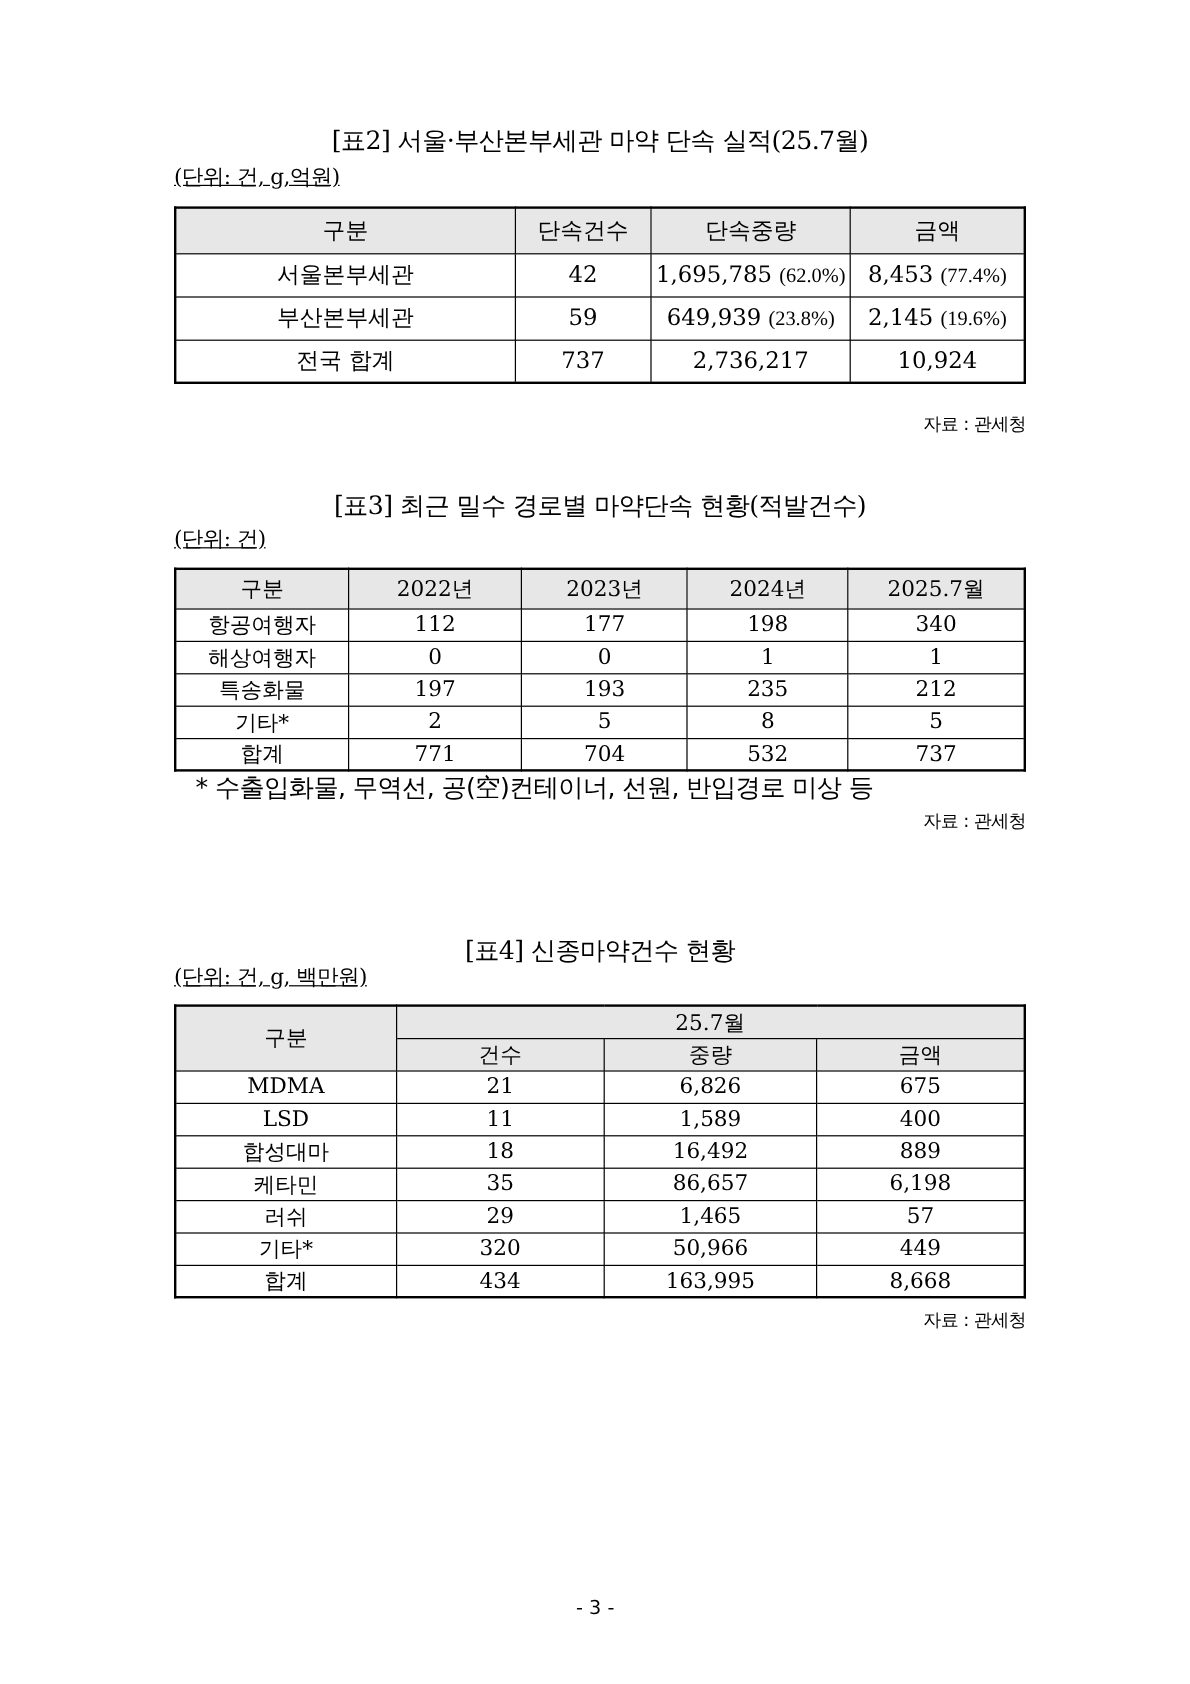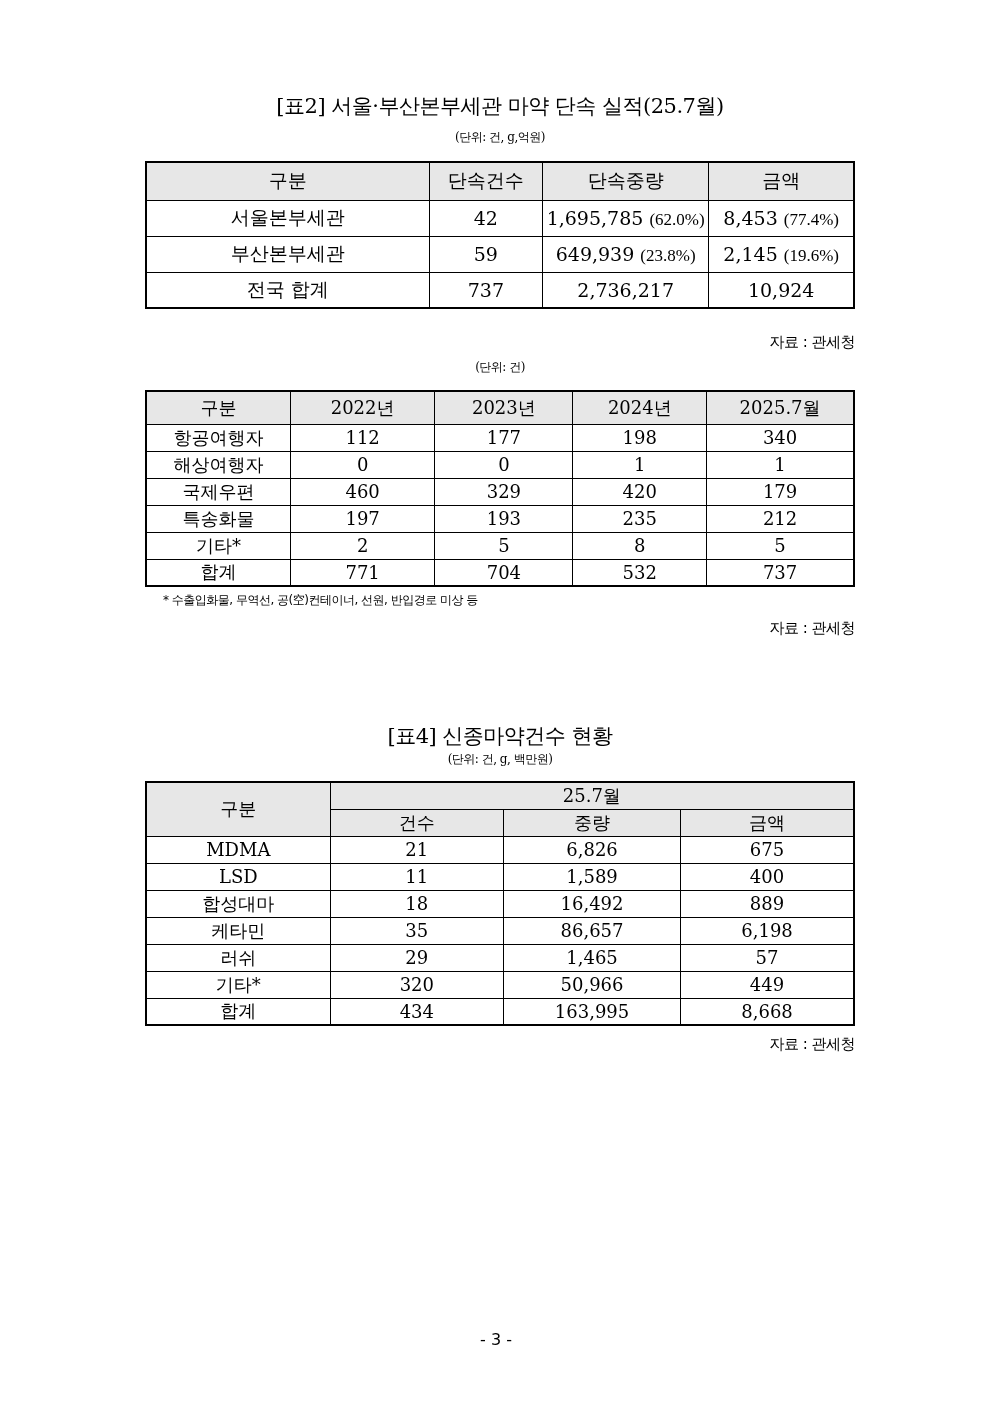--- a/index.html
+++ b/index.html
@@ -12,44 +12,45 @@
     position: relative;
     width: 992px;
     height: 1403px;
     margin: 0 auto;
     background: #fff;
     overflow: hidden;
   }
   .content {
     position: absolute;
     left: 145px;
-    top: 1px;
+    top: 12px;
     width: 710px;
   }
   .tbl-title {
     text-align: center;
     font-size: 21px;
     letter-spacing: -0.5px;
     line-height: 26px;
   }
   .unit-line {
-    text-align: center;
-    font-size: 12px;
+    text-align: left;
+    font-size: 18px;
     line-height: 20px;
     letter-spacing: -0.5px;
+    text-decoration: underline;
   }
   .source-line {
     text-align: right;
     font-size: 15px;
     line-height: 18px;
     font-family: "DejaVu Sans", "Liberation Sans", sans-serif;
     letter-spacing: -0.5px;
   }
   .footnote {
-    font-size: 12px;
+    font-size: 21px;
     line-height: 20px;
     font-family: "DejaVu Sans", "Liberation Sans", sans-serif;
     letter-spacing: -0.5px;
     padding-left: 18px;
   }
   table {
     width: 100%;
     border-collapse: collapse;
     border: 2px solid #000;
     table-layout: fixed;
@@ -136,20 +137,21 @@
           <td>전국 합계</td>
           <td>737</td>
           <td><span>2,736,217</span></td>
           <td><span>10,924</span></td>
         </tr>
       </tbody>
     </table>
 
     <div class="source-line sp-source2">자료 : 관세청</div>
 
+    <div class="tbl-title sp-title3">[표3] 최근 밀수 경로별 마약단속 현황(적발건수)</div>
     <div class="unit-line sp-unit3">(단위: 건)</div>
 
     <table class="t3 sp-table3">
       <colgroup>
         <col style="width:20.4%">
           <col style="width:20.4%">
           <col style="width:19.5%">
           <col style="width:18.9%">
           <col style="width:20.8%">
       </colgroup>
@@ -171,27 +173,20 @@
           <td>340</td>
         </tr>
         <tr>
           <td>해상여행자</td>
           <td>0</td>
           <td>0</td>
           <td>1</td>
           <td>1</td>
         </tr>
         <tr>
-          <td>국제우편</td>
-          <td>460</td>
-          <td>329</td>
-          <td>420</td>
-          <td>179</td>
-        </tr>
-        <tr>
           <td>특송화물</td>
           <td>197</td>
           <td>193</td>
           <td>235</td>
           <td>212</td>
         </tr>
         <tr>
           <td>기타*</td>
           <td>2</td>
           <td>5</td>

